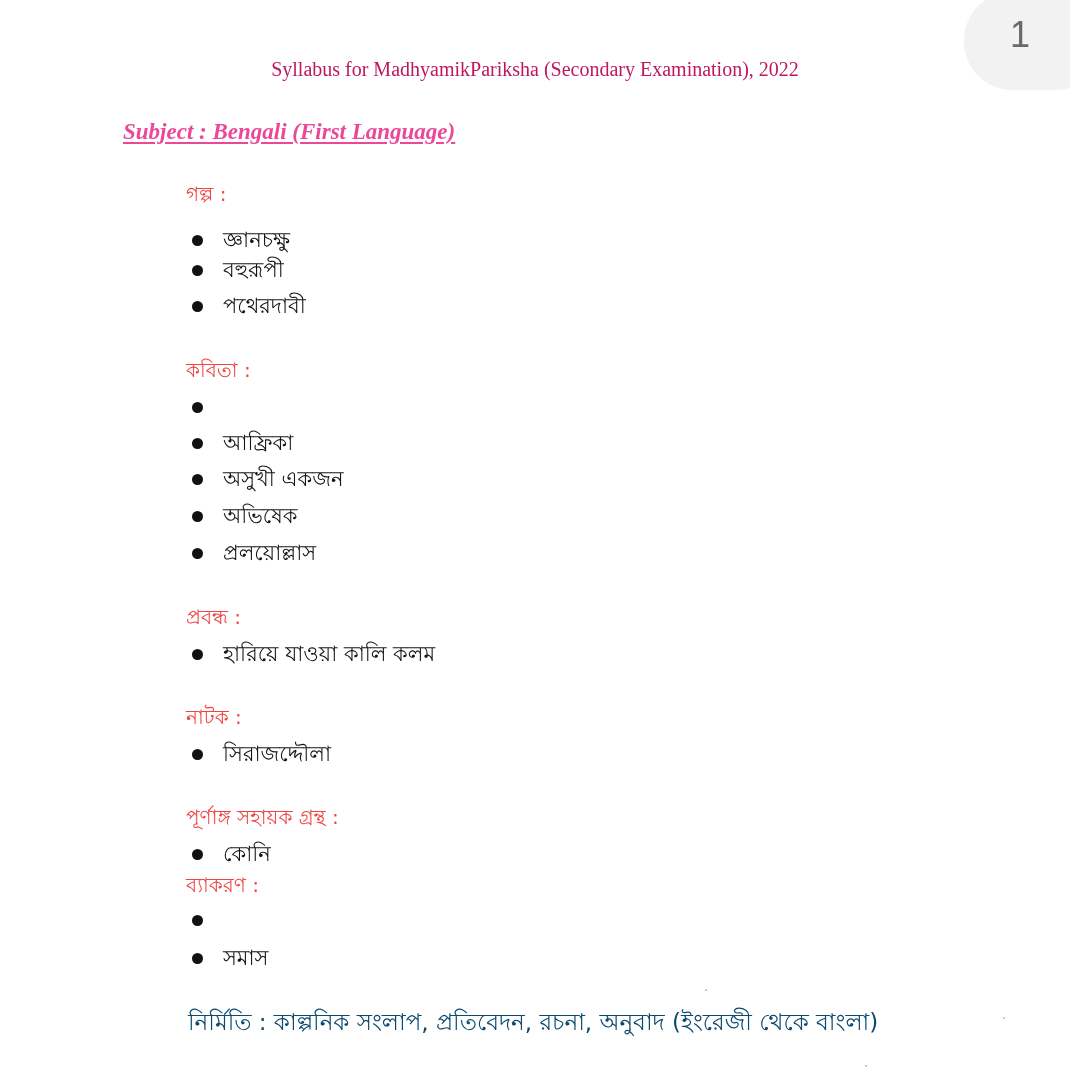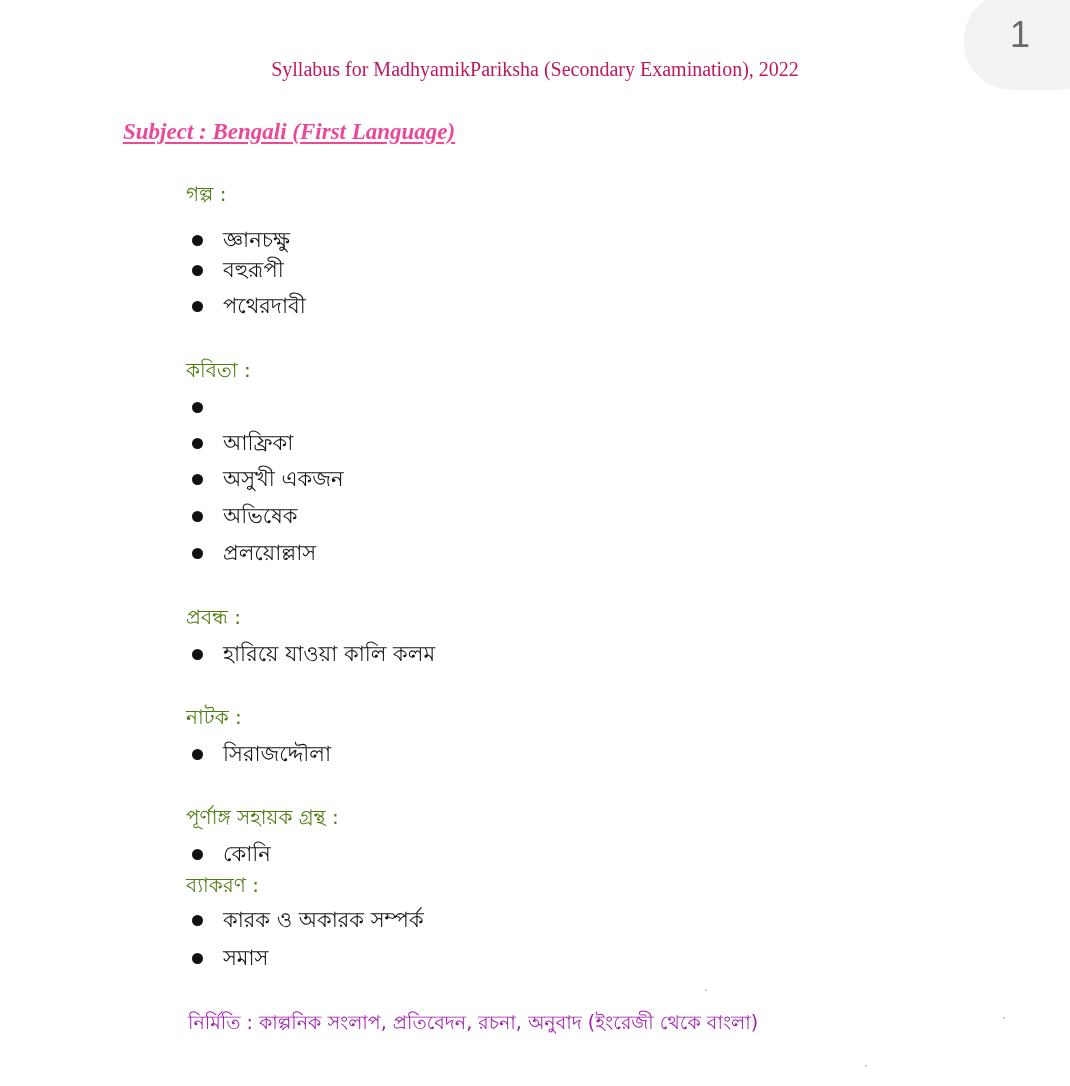--- a/index.html
+++ b/index.html
@@ -57,21 +57,21 @@
       font-style: italic;
       text-decoration: underline;
       text-underline-offset: 3px;
       color: #ec4899;
     }
     .section-heading {
       position: absolute;
       left: 186px;
       font-size: 20px;
       line-height: 28px;
-      color: #4d7c0f;
+      color: #ef4444;
     }
     .bullet-item {
       position: absolute;
       left: 192px;
       height: 30px;
       display: flex;
       align-items: center;
     }
     .bullet-dot {
       width: 11px;
@@ -84,23 +84,23 @@
     .bullet-text {
       font-size: 21px;
       line-height: 30px;
       color: #141414;
       white-space: nowrap;
     }
     .nirmiti {
       position: absolute;
       left: 188px;
       top: 1006px;
-      font-size: 19px;
+      font-size: 23px;
       line-height: 32px;
-      color: #a21caf;
+      color: #0c4a6e;
       white-space: nowrap;
     }
     .speck {
       position: absolute;
       width: 2px;
       height: 2px;
       background: #cccccc;
     }
   </style>
 </head>
@@ -165,21 +165,20 @@
 
 <div class="section-heading" style="top:803px">পূর্ণাঙ্গ সহায়ক গ্রন্থ :</div>
 <div class="bullet-item" style="top:839px">
   <span class="bullet-dot"></span>
   <span class="bullet-text">কোনি</span>
 </div>
 
 <div class="section-heading" style="top:871px">ব্যাকরণ :</div>
 <div class="bullet-item" style="top:905px">
   <span class="bullet-dot"></span>
-  <span class="bullet-text">কারক ও অকারক সম্পর্ক</span>
 </div>
 <div class="bullet-item" style="top:943px">
   <span class="bullet-dot"></span>
   <span class="bullet-text">সমাস</span>
 </div>
 
 <div class="nirmiti">নির্মিতি : কাল্পনিক সংলাপ, প্রতিবেদন, রচনা, অনুবাদ (ইংরেজী থেকে বাংলা)</div>
 
 <div class="speck" style="left:705px;top:989px"></div>
 <div class="speck" style="left:1003px;top:1017px"></div>

